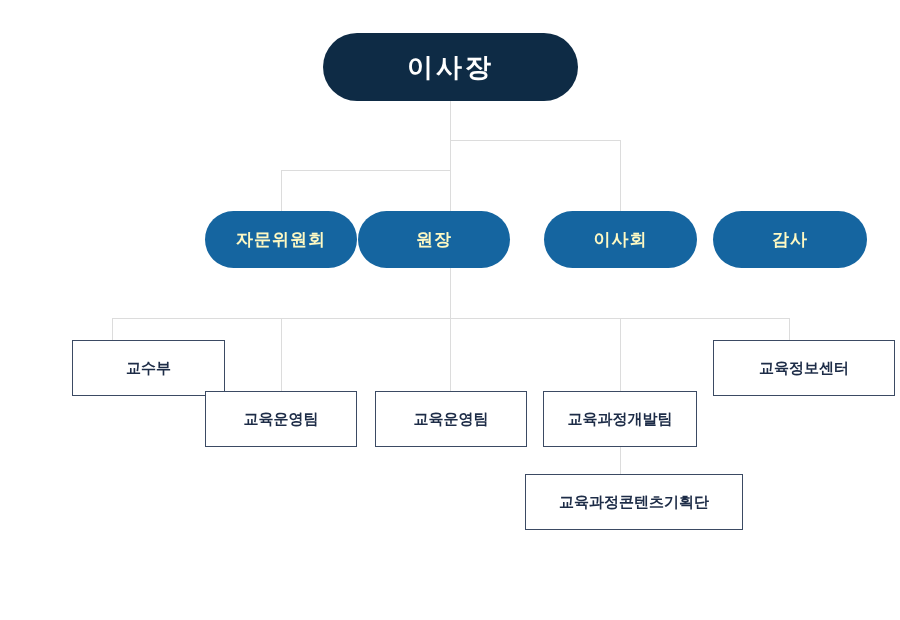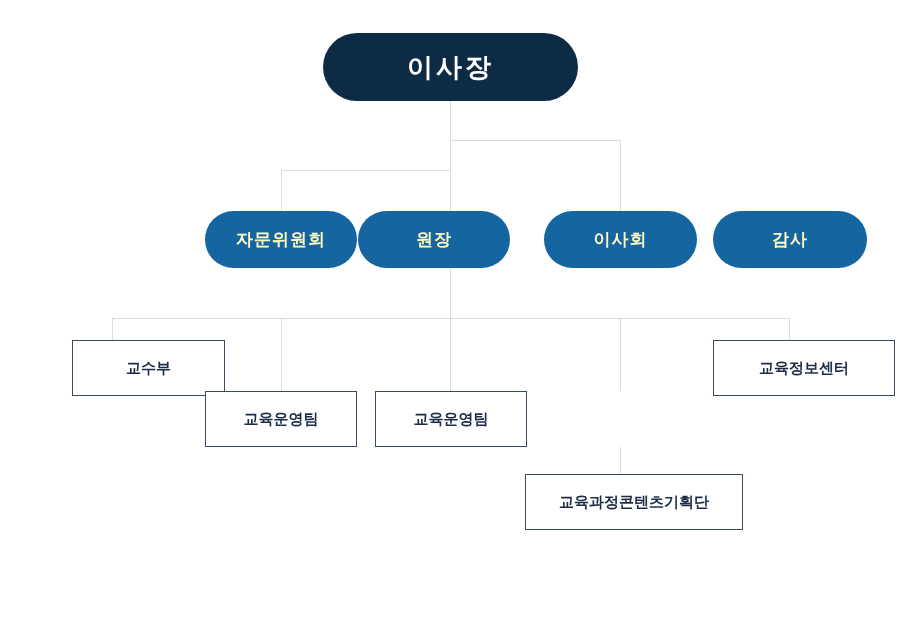--- a/index.html
+++ b/index.html
@@ -102,17 +102,18 @@
   <div class="node pill-l1" id="n-chairman">이사장</div>
 
   <div class="node pill-l2" id="n-advisory">자문위원회</div>
   <div class="node pill-l2" id="n-director">원장</div>
   <div class="node pill-l2" id="n-board">이사회</div>
   <div class="node pill-l2" id="n-auditor">감사</div>
 
   <div class="node box" id="n-faculty">교수부</div>
   <div class="node box" id="n-planning">교육운영팀</div>
   <div class="node box" id="n-operation">교육운영팀</div>
+  <div class="node box" id="n-curriculum">교육과정개발팀</div>
   <div class="node box" id="n-infocenter">교육정보센터</div>
 
   <div class="node box" id="n-contents">교육과정콘텐츠기획단</div>
 
 </div>
 
 </body></html>

